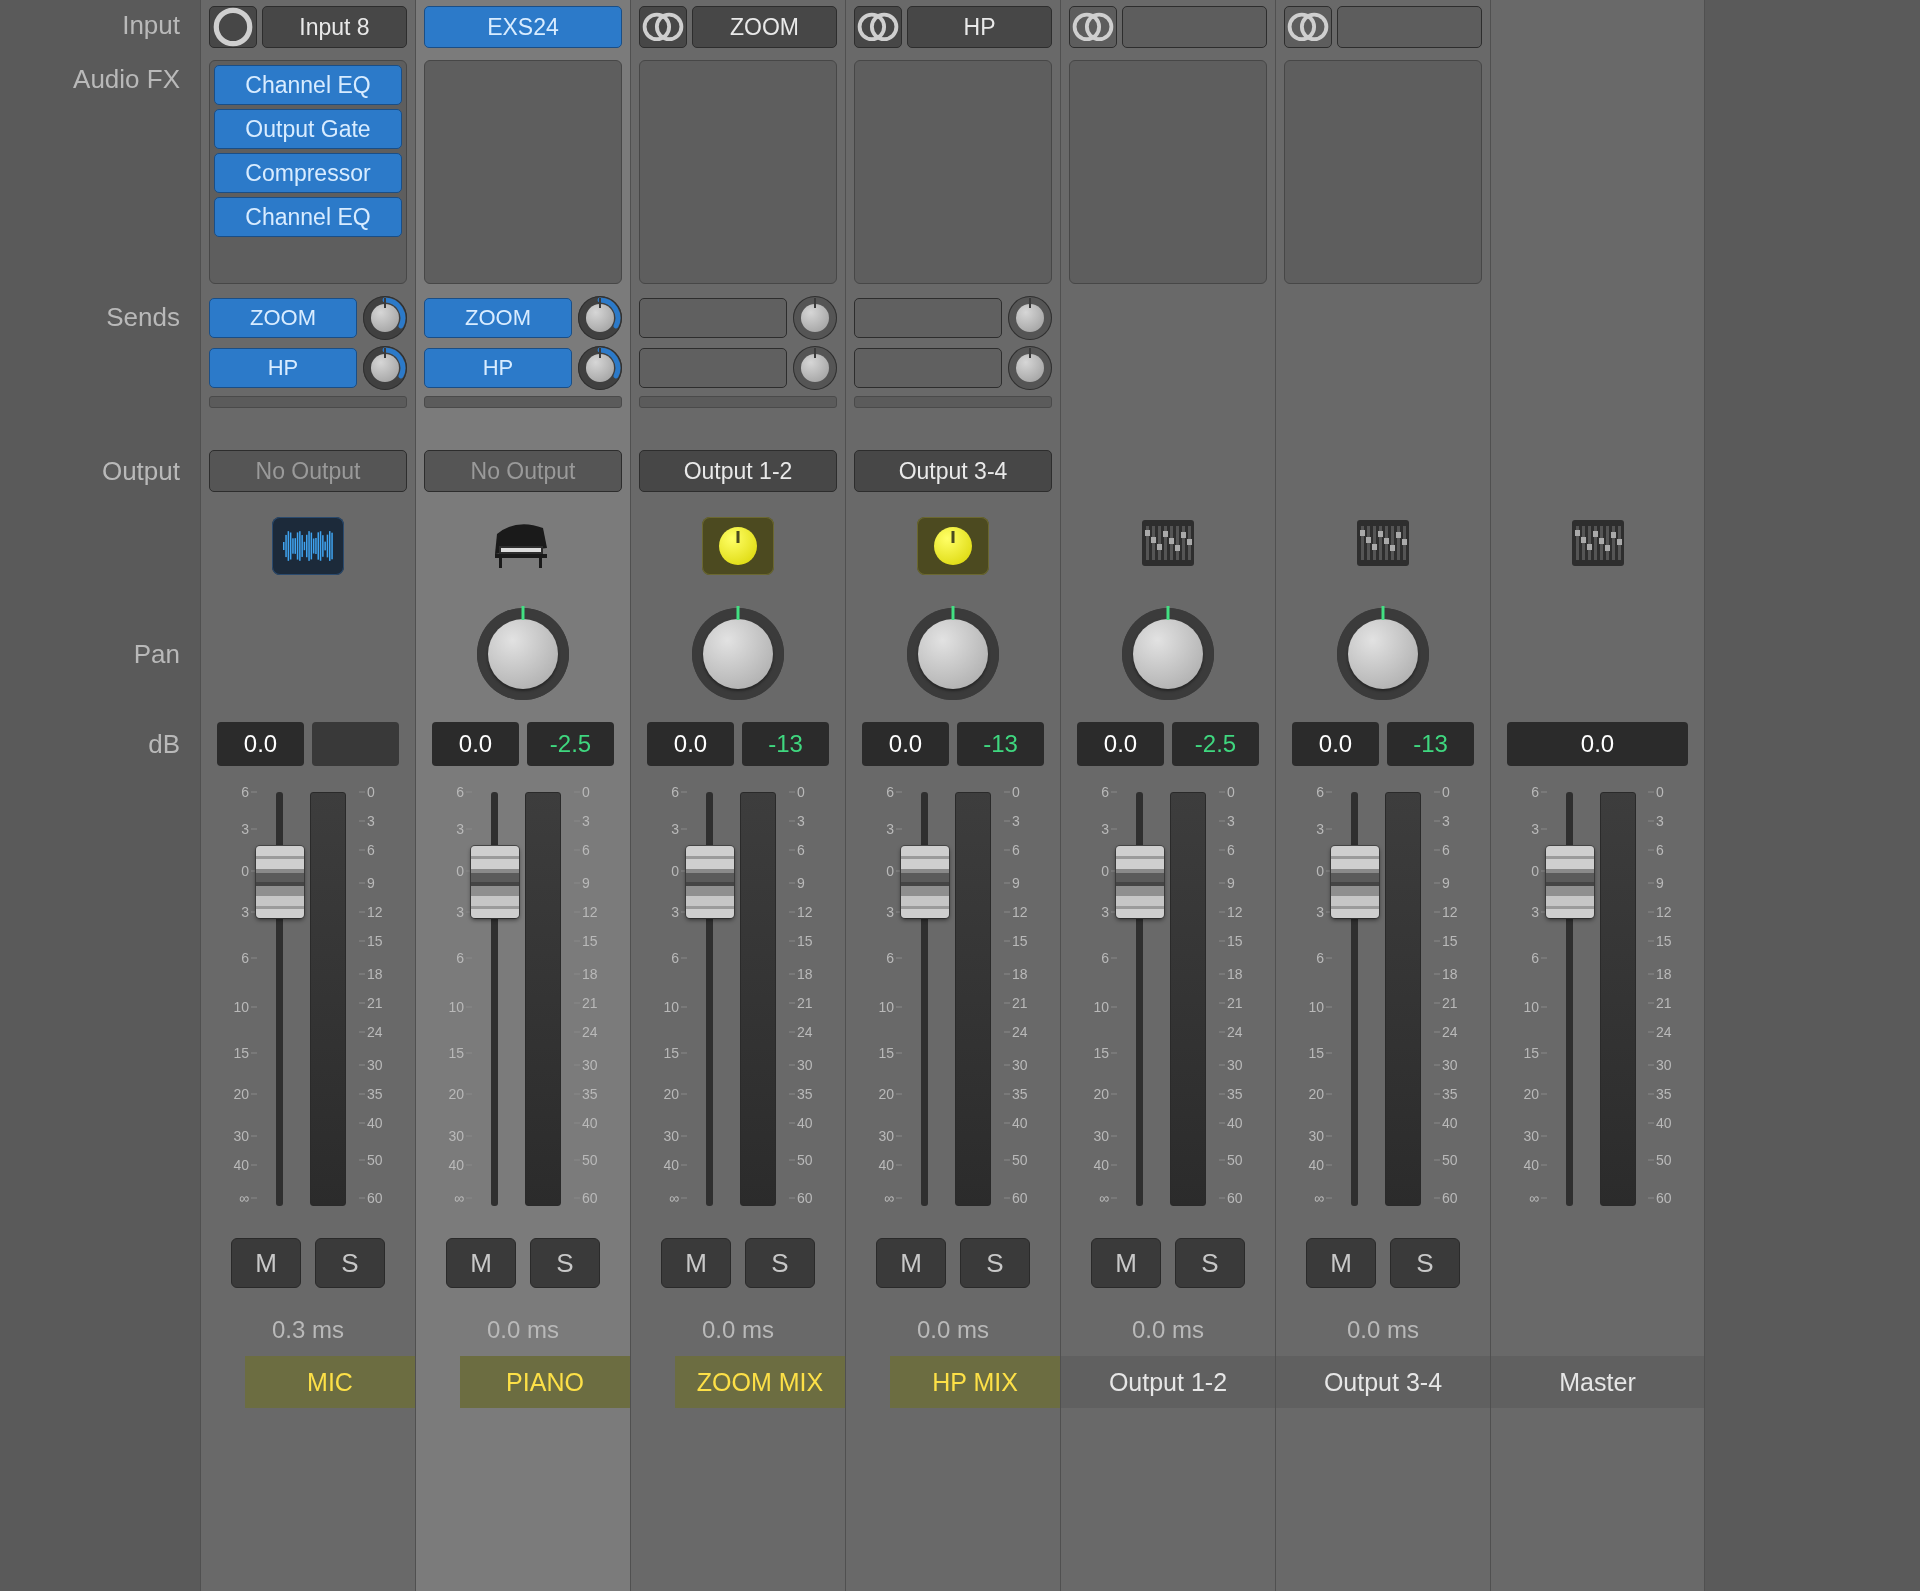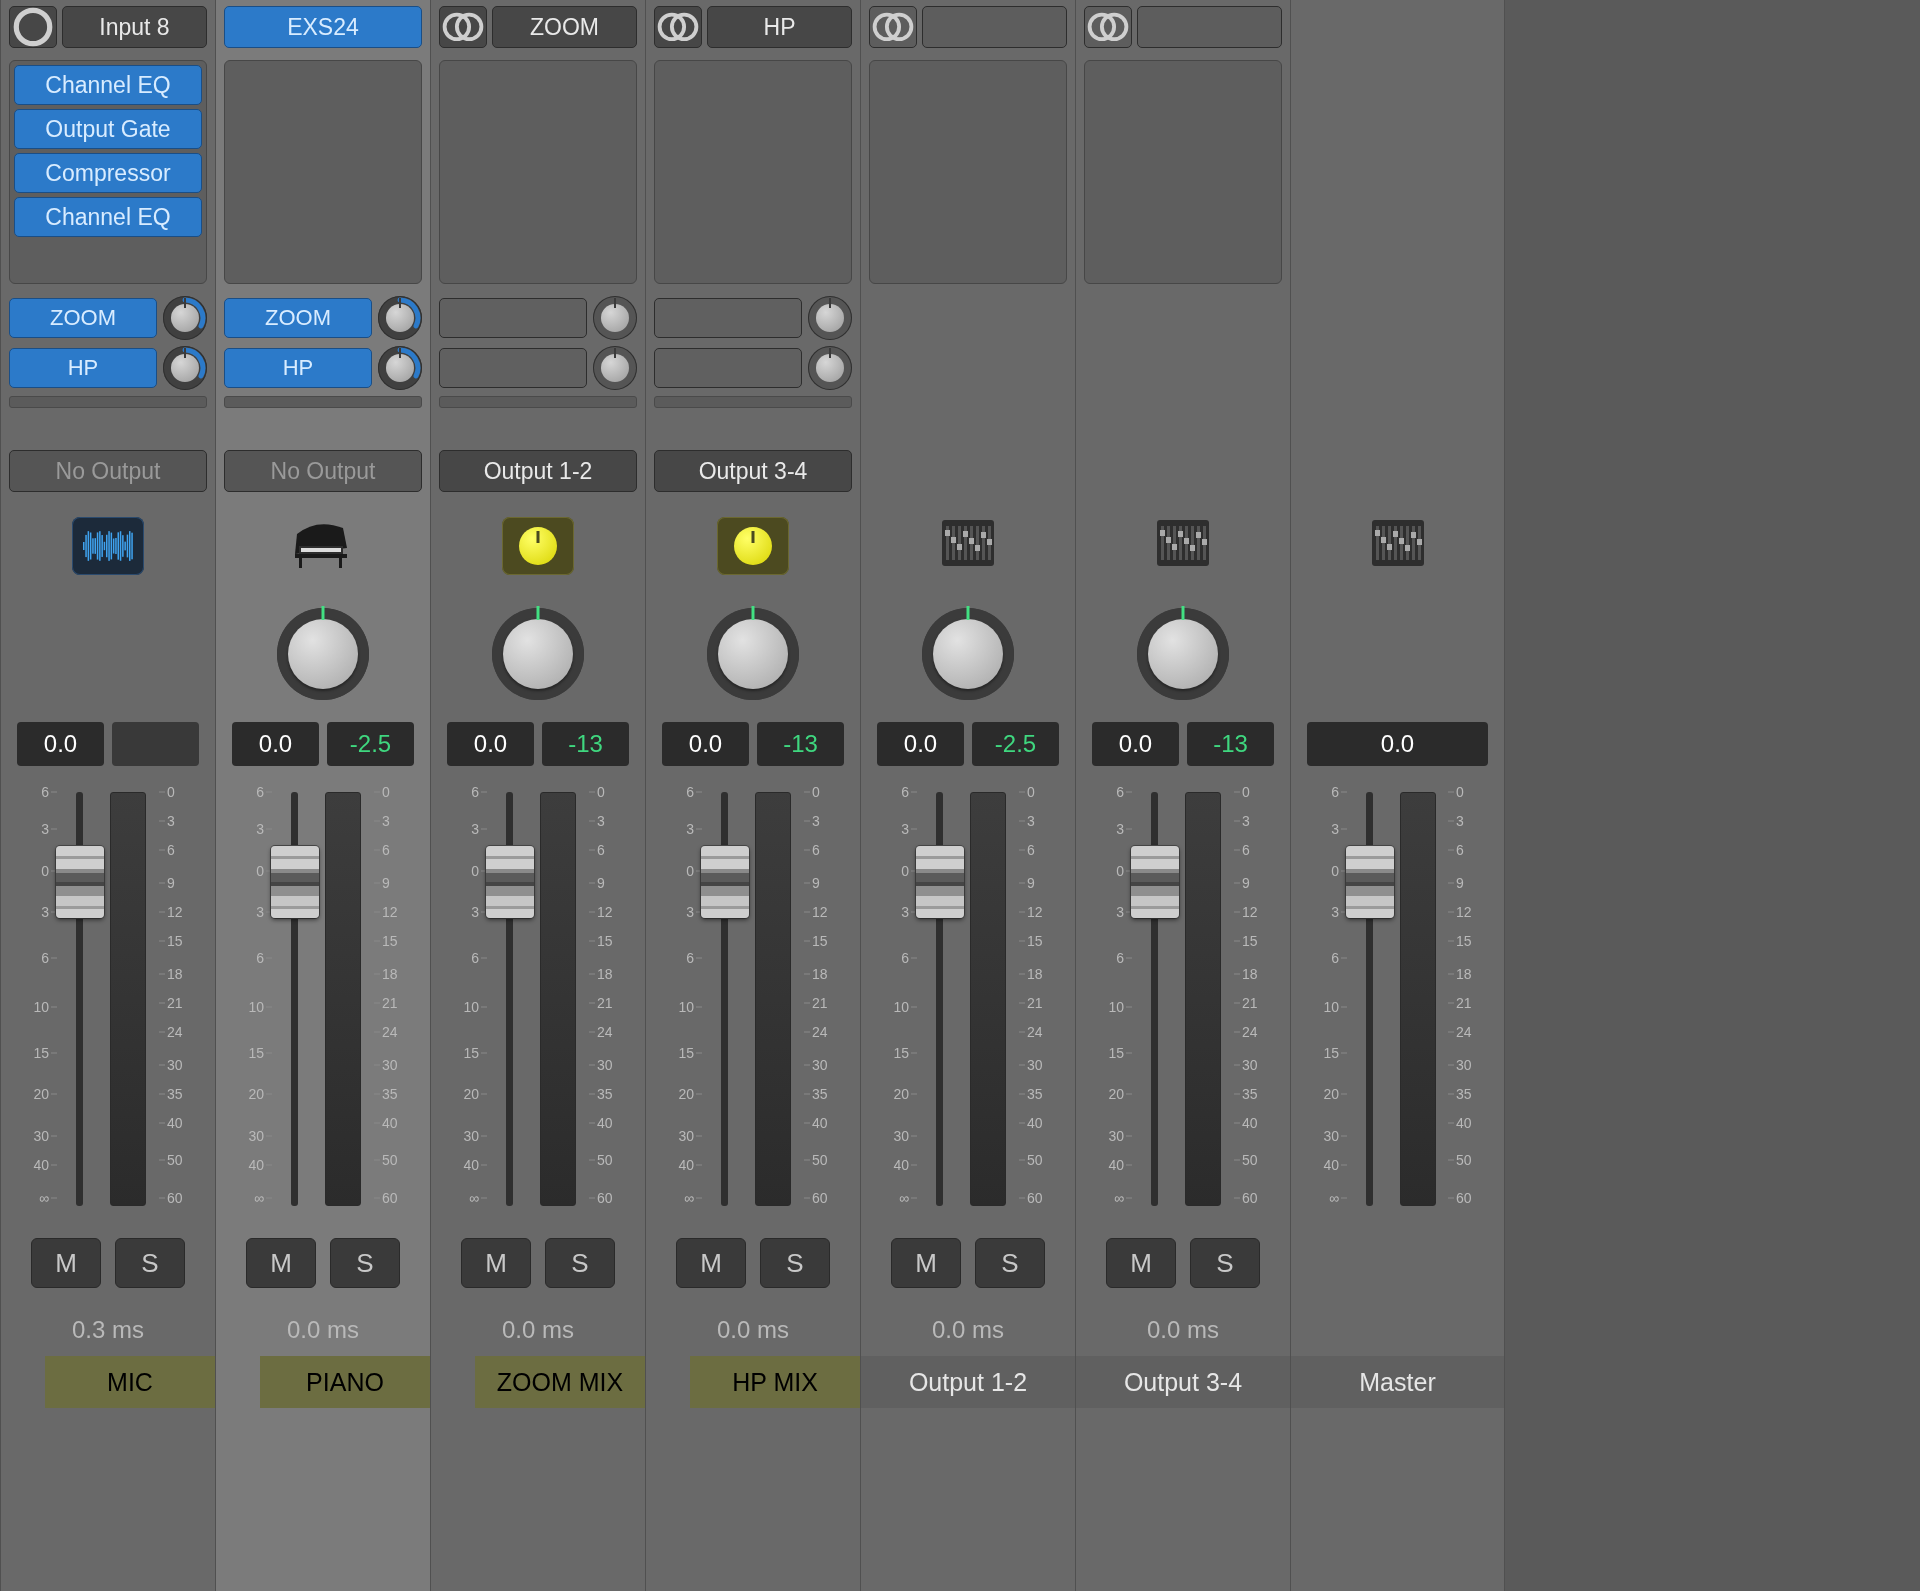--- a/index.html
+++ b/index.html
@@ -134,28 +134,41 @@
   .tickR{position:absolute; left:2px; transform:translateY(-50%); font-size:14px;}
   .tick-line{position:absolute;right:-6px;width:6px;height:1px;background:#8a8a8a;transform:translateY(-50%);}
   .tick-lineR{position:absolute;left:-6px;width:6px;height:1px;background:#8a8a8a;transform:translateY(-50%);}
 
   .ms-btn{
     flex:1; height:50px; background:var(--mute-box); border:1px solid #2a2a2a; border-radius:6px;
     color:var(--mute-text); font-size:26px; display:flex;align-items:center;justify-content:center;
   }
 
   .name-plate{width:100%; height:100%; display:flex;align-items:center;justify-content:center;}
-  .name-plate.olive{background:var(--track-label-olive); color:#000000;margin-left:44px;}
+  .name-plate.olive{background:var(--track-label-olive); color:#fde047;margin-left:44px;}
   .name-plate.grey{background:var(--track-label-bg); color:#e6e6e6;}
 </style>
 </head>
 <body>
 
 <div class="mixer">
 
+  <div class="row-labels">
+    <div class="r-input">Input</div>
+    <div class="r-fx">Audio FX</div>
+    <div class="r-sends">Sends</div>
+    <div class="r-output">Output</div>
+    <div class="r-icon"></div>
+    <div class="r-pan">Pan</div>
+    <div class="r-db">dB</div>
+    <div class="r-fader"></div>
+    <div class="r-ms"></div>
+    <div class="r-lat"></div>
+    <div class="r-name"></div>
+  </div>
 
   <div class="strips" id="strips">
   <div class="strip">
     <div class="r-input">
           <div class="slot dark" style="flex:0 0 48px">
             <svg viewBox="0 0 22 22">
               <circle cx="11" cy="11" r="8" fill="none" stroke="#cfcfcf" stroke-width="2.5"></circle>
             </svg>
           </div>
           <div class="slot dark" style="flex:1">Input 8</div>

